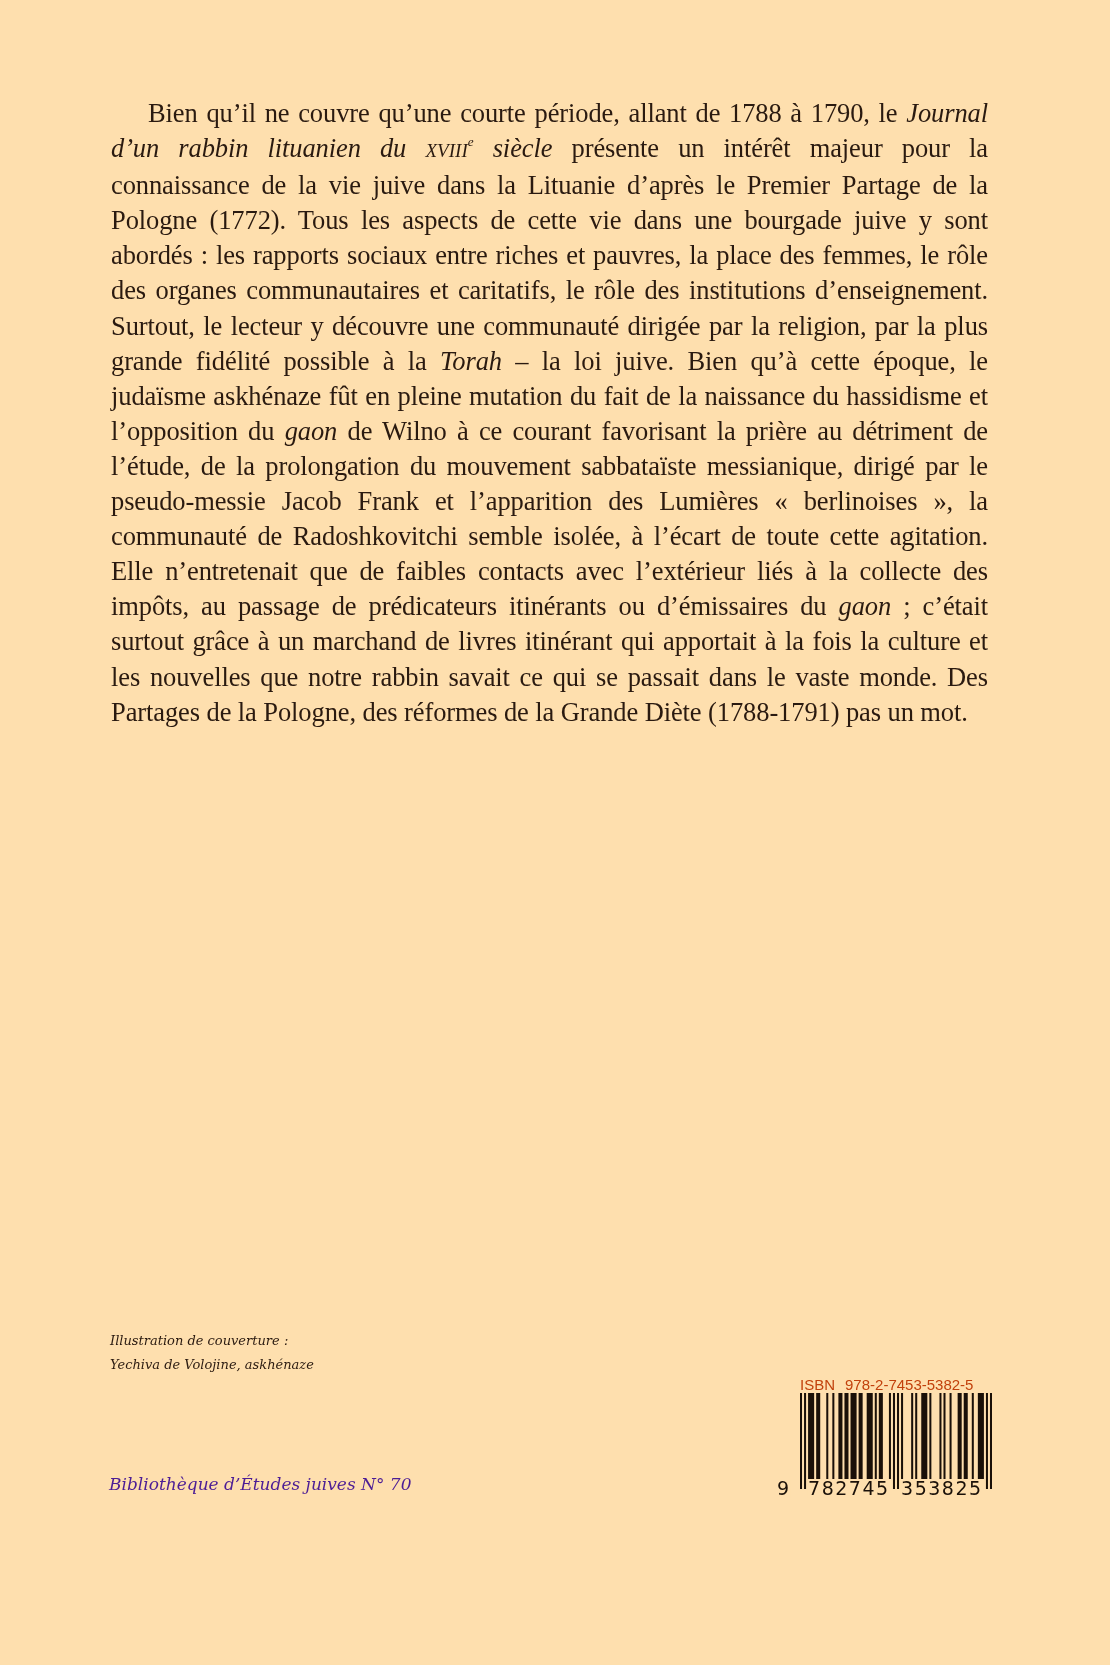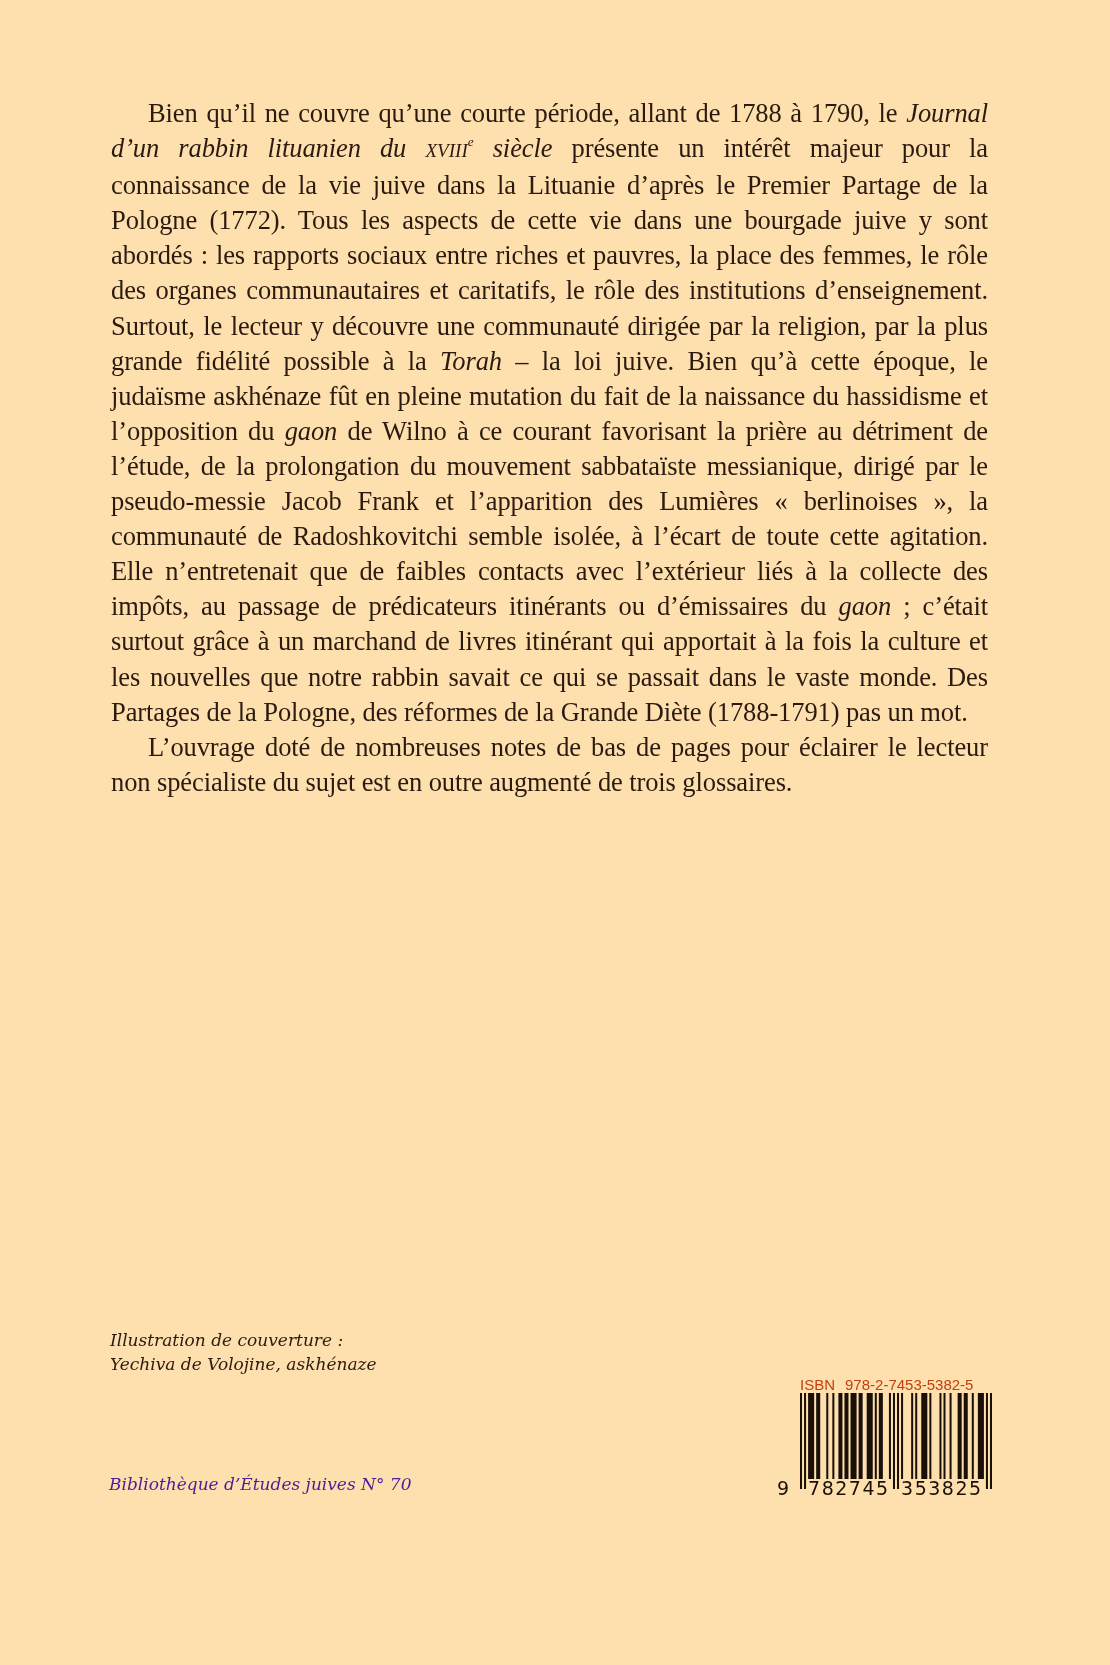--- a/index.html
+++ b/index.html
@@ -38,21 +38,21 @@
     line-height: 0;
     vertical-align: 0.8em;
     font-style: italic;
   }
   .caption {
     position: absolute;
     left: 110px;
     top: 1329px;
     font-family: "DejaVu Serif", "Liberation Serif", serif;
     font-style: italic;
-    font-size: 17px;
+    font-size: 13px;
     line-height: 23.5px;
     color: #2a1a10;
   }
   .series {
     position: absolute;
     left: 109px;
     top: 1472px;
     font-family: "DejaVu Serif", "Liberation Serif", serif;
     font-style: italic;
     font-size: 17px;
@@ -78,21 +78,20 @@
     white-space: nowrap;
   }
   .isbn-label .isbn-word { margin-right: 10px; }
   svg.bars { position: absolute; left: 0; top: 16px; }
 </style>
 </head>
 <body>
 
 <div class="blurb">
   <p><span>Bien qu’il ne couvre qu’une courte période, allant de 1788 à 1790, le </span><em>Journal d’un rabbin lituanien du </em><span class="sc">XVIII</span><sup>e</sup><em> siècle</em><span> présente un intérêt majeur pour la connaissance de la vie juive dans la Lituanie d’après le Premier Partage de la Pologne (1772). Tous les aspects de cette vie dans une bourgade juive y sont abordés&nbsp;: les rapports sociaux entre riches et pauvres, la place des femmes, le rôle des organes communautaires et caritatifs, le rôle des institutions d’enseignement. Surtout, le lecteur y découvre une communauté dirigée par la religion, par la plus grande fidélité possible à la </span><em>Torah</em><span> – la loi juive. Bien qu’à cette époque, le judaïsme askhénaze fût en pleine mutation du fait de la naissance du hassidisme et l’opposition du </span><em>gaon</em><span> de Wilno à ce courant favorisant la prière au détriment de l’étude, de la prolongation du mouvement sabbataïste messianique, dirigé par le pseudo-messie Jacob Frank et l’apparition des Lumières «&nbsp;berlinoises&nbsp;», la communauté de Radoshkovitchi semble isolée, à l’écart de toute cette agitation. Elle n’entretenait que de faibles contacts avec l’extérieur liés à la collecte des impôts, au passage de prédicateurs itinérants ou d’émissaires du </span><em>gaon</em><span> ; c’était surtout grâce à un marchand de livres itinérant qui apportait à la fois la culture et les nouvelles que notre rabbin savait ce qui se passait dans le vaste monde. Des Partages de la Pologne, des réformes de la Grande Diète (1788-1791) pas un mot.</span></p>
-  <p><span>L’ouvrage doté de nombreuses notes de bas de pages pour éclairer le lecteur non spécialiste du sujet est en outre augmenté de trois glossaires.</span></p>
 </div>
 
 <div class="caption">
   <div>Illustration de couverture&nbsp;:</div>
   <div>Yechiva de Volojine, askhénaze</div>
 </div>
 
 <div class="series">Bibliothèque d’Études juives N° 70</div>
 
 <div class="barcode">

